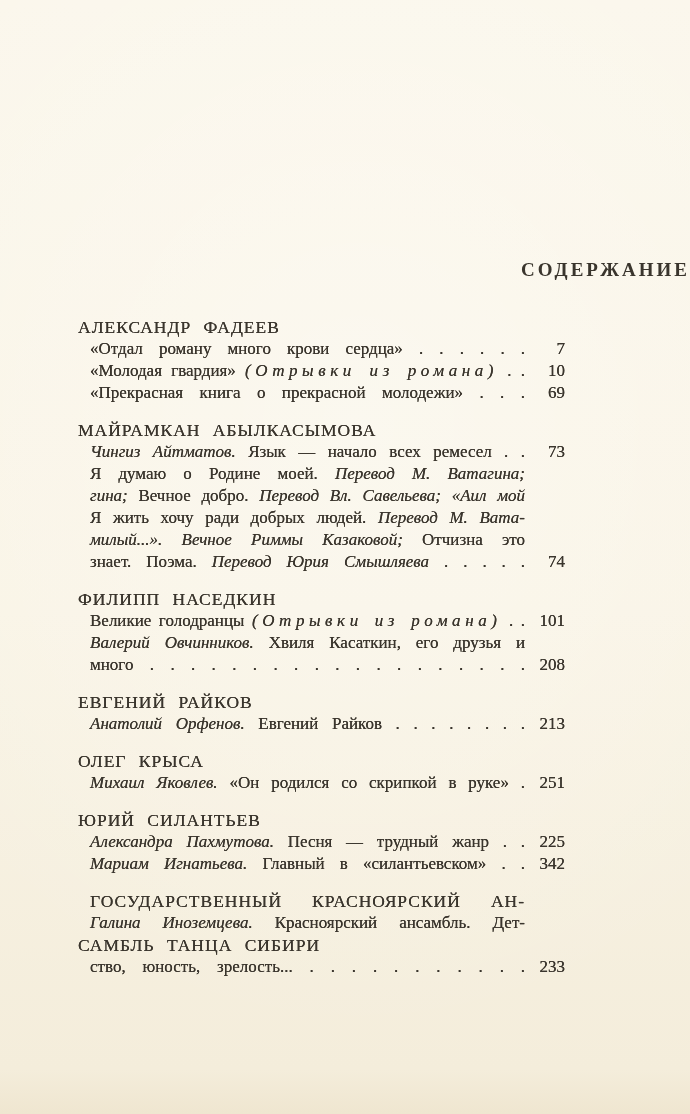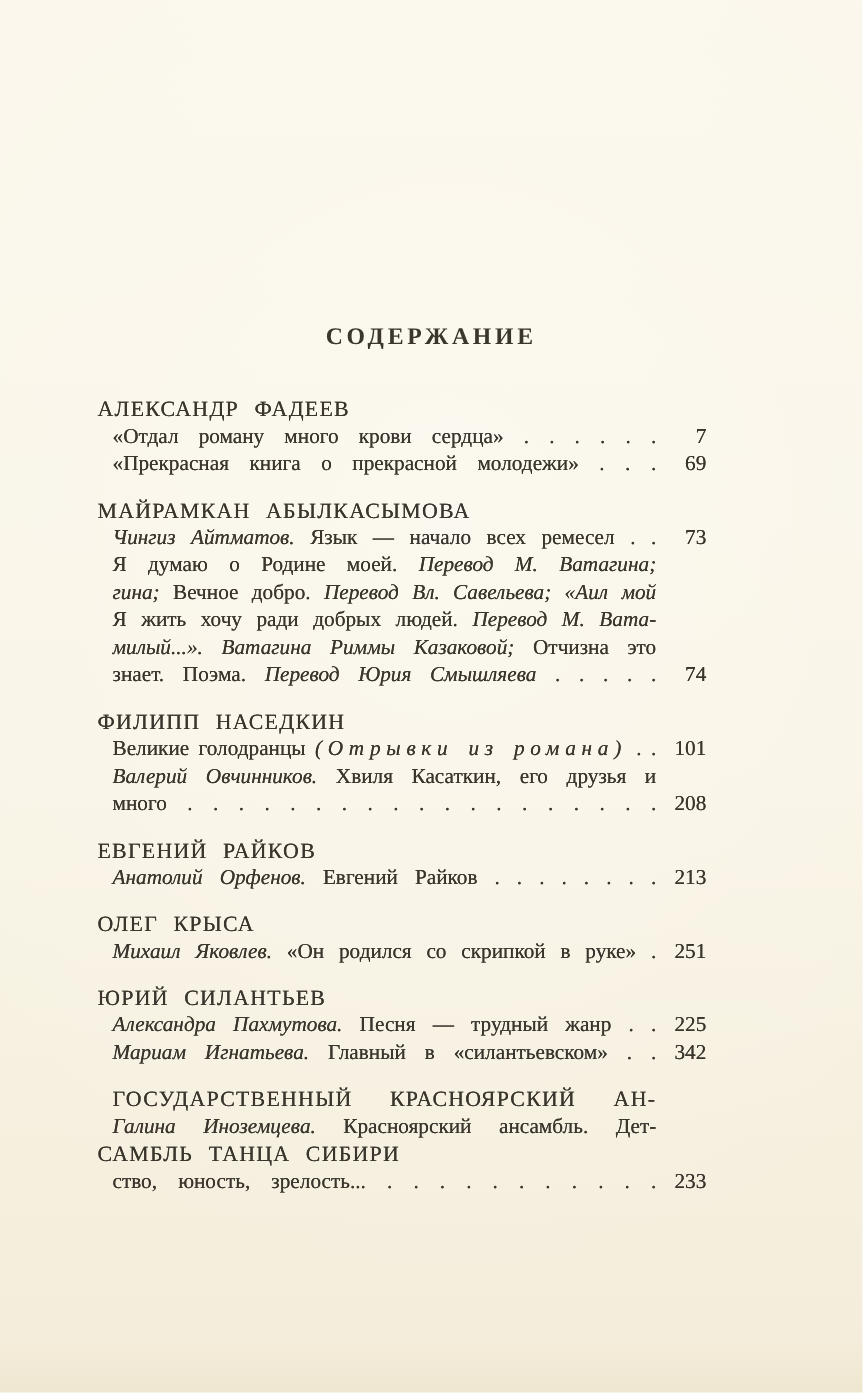--- a/index.html
+++ b/index.html
@@ -19,21 +19,21 @@
     overflow: hidden;
     background:
       radial-gradient(130% 90% at 52% 38%, rgba(255,255,255,0.30), rgba(255,255,255,0) 62%),
       linear-gradient(180deg, #fbf7ec 0%, #f9f4e6 55%, #f4eddb 96%, #efe6d0 100%);
   }
   .toc-title {
     position: absolute;
     top: 259px;
     left: 0;
     width: 690px;
-    text-align: center;
+    text-align: right;
     font-size: 19px;
     font-weight: 700;
     letter-spacing: 3px;
     color: var(--ink);
   }
   .toc {
     position: absolute;
     left: 78px;
     top: 316px;
     width: 487px;
@@ -81,20 +81,24 @@
       <div class="toc-section">
         <div class="toc-line">
           <span class="line-text caps">АЛЕКСАНДР ФАДЕЕВ</span>
           <span class="page-num"></span>
         </div>
         <div class="toc-line">
           <span class="line-text just"><span>«Отдал роману много крови сердца»</span><span class="dots"> . . . . . .</span></span>
           <span class="page-num">7</span>
         </div>
         <div class="toc-line">
+          <span class="line-text just"><span>«Молодая гвардия» </span><span class="spread">(Отрывки из романа)</span><span class="dots"> . .</span></span>
+          <span class="page-num">10</span>
+        </div>
+        <div class="toc-line">
           <span class="line-text just"><span>«Прекрасная книга о прекрасной молодежи»</span><span class="dots"> . . .</span></span>
           <span class="page-num">69</span>
         </div>
       </div>
       <div class="toc-section">
         <div class="toc-line">
           <span class="line-text caps">МАЙРАМКАН АБЫЛКАСЫМОВА</span>
           <span class="page-num"></span>
         </div>
         <div class="toc-line">
@@ -107,21 +111,21 @@
         </div>
         <div class="toc-line">
           <span class="line-text just"><span class="it">гина;</span><span> Вечное добро. </span><span class="it">Перевод Вл. Савельева; «Аил мой</span></span>
           <span class="page-num"></span>
         </div>
         <div class="toc-line">
           <span class="line-text just"><span>Я жить хочу ради добрых людей. </span><span class="it">Перевод М. Вата-</span></span>
           <span class="page-num"></span>
         </div>
         <div class="toc-line">
-          <span class="line-text just"><span class="it">милый...». </span><span class="it">Ватагина Риммы Казаковой;</span><span> Отчизна это</span></span>
+          <span class="line-text just"><span class="it">милый...». </span><span class="it">Вечное Риммы Казаковой;</span><span> Отчизна это</span></span>
           <span class="page-num"></span>
         </div>
         <div class="toc-line">
           <span class="line-text just"><span>знает. Поэма. </span><span class="it">Перевод Юрия Смышляева</span><span class="dots"> . . . . .</span></span>
           <span class="page-num">74</span>
         </div>
       </div>
       <div class="toc-section">
         <div class="toc-line">
           <span class="line-text caps">ФИЛИПП НАСЕДКИН</span>

